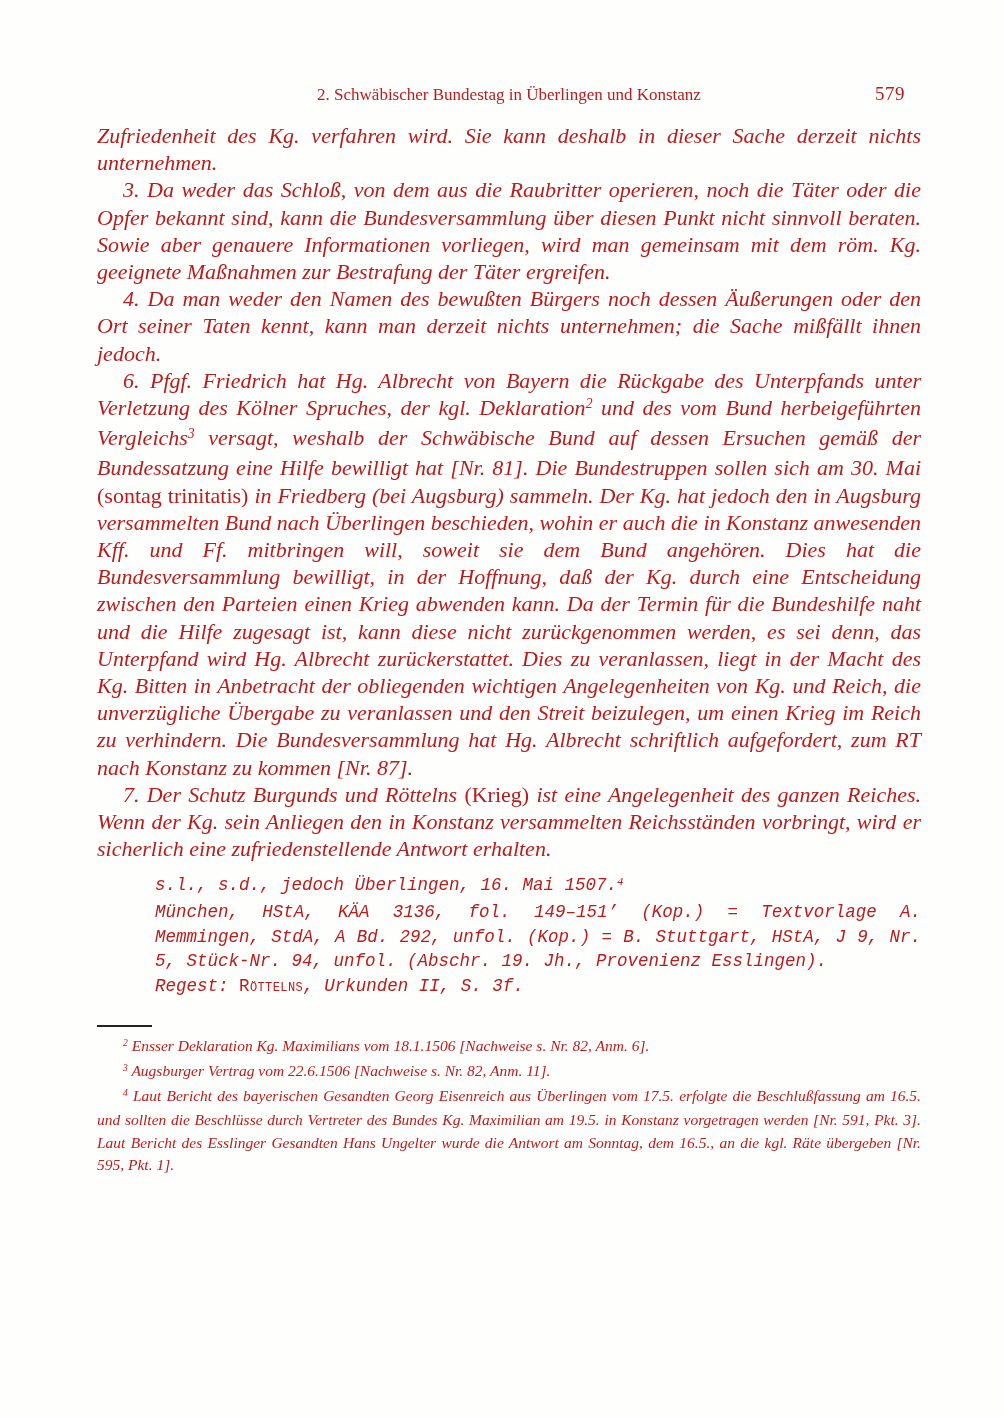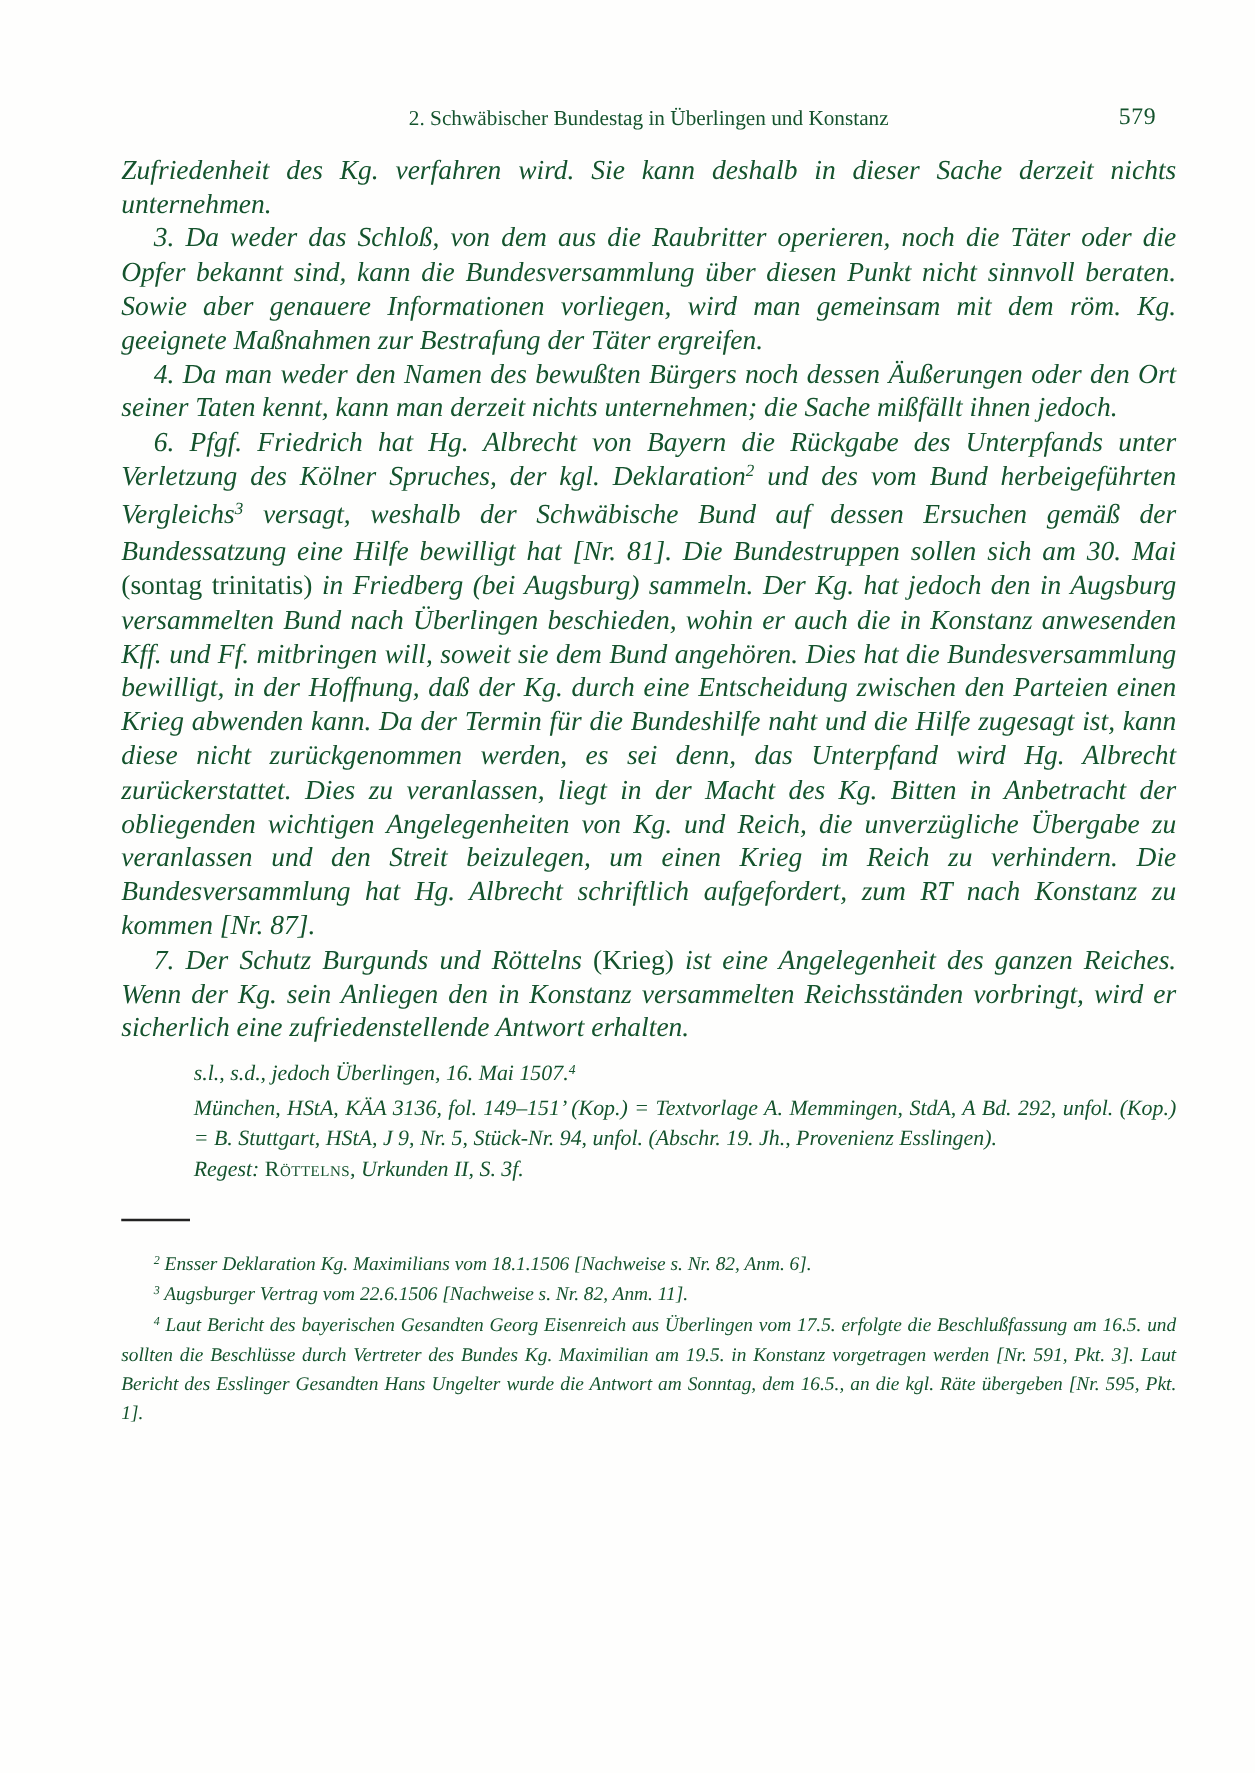--- a/index.html
+++ b/index.html
@@ -4,23 +4,23 @@
 <title>RTA — Seite 579</title>
 <style>
   * { margin: 0; padding: 0; box-sizing: border-box; }
   html, body { background: #ffffff; }
   .page {
     position: relative;
     width: 1004px;
     height: 1418px;
     margin: 0 auto;
     background: #fefefd;
-    color: #14532d;
+    color: #b91c1c;
     font-family: "Liberation Serif", "DejaVu Serif", serif;
-    padding: 84px 63px 0 97px;
+    padding: 84px 83px 0 97px;
     overflow: hidden;
   }
   
   .page-header {
     position: relative;
     font-size: 17px;
     font-style: normal;
     line-height: 22px;
     margin-bottom: 16px;
     text-align: center;
@@ -37,33 +37,34 @@
     font-size: 22px;
     line-height: 27.2px;
     text-align: justify;
     font-style: italic;
   }
   .flow p.indent { text-indent: 26px; }
   
   .source-block {
     margin-top: 11px;
     margin-left: 58px;
+    font-family: Liberation Mono, monospace;
   }
   .source-block p {
     font-size: 17.5px;
     line-height: 24.6px;
   }
   
   .footnote-rule {
     margin-top: 27px;
     width: 55px;
     height: 2px;
     background: #222222;
   }
-  .footnotes { margin-top: 24px; }
+  .footnotes { margin-top: 8px; }
   .footnotes p {
     font-size: 15.5px;
     line-height: 22.6px;
     text-indent: 26px;
   }
   
   .run-i { font-style: italic; }
   .run-r { font-style: normal; }
   .run-s {
     font-style: italic;

